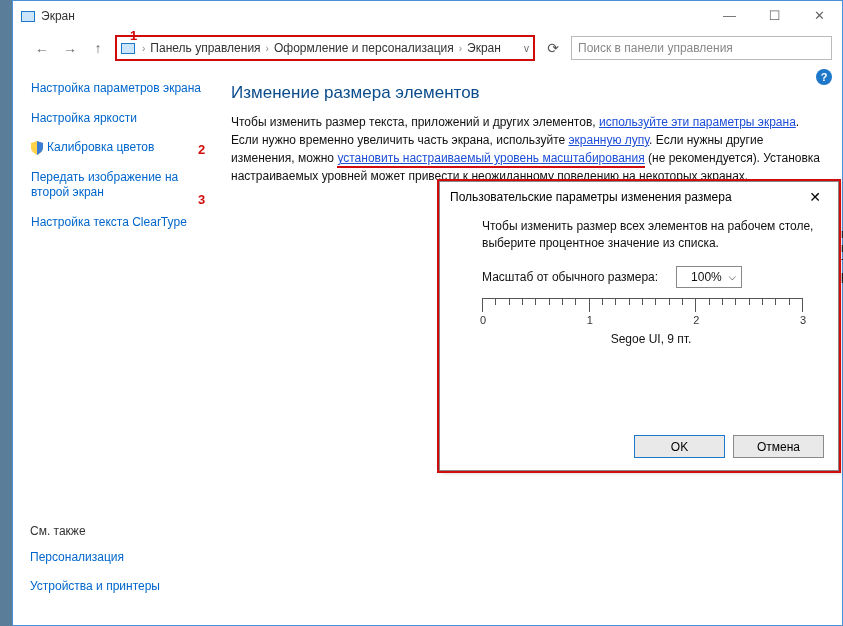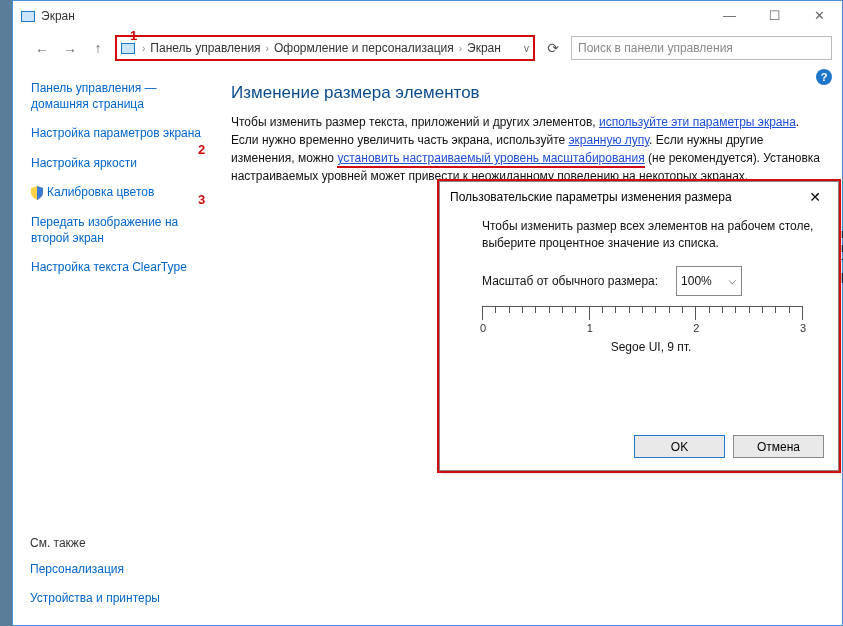--- a/index.html
+++ b/index.html
@@ -229,25 +229,25 @@
     font-size: 12px;
     color: #111;
     margin-left: 24px;
   }
   .dlg-p { margin-bottom: 14px; line-height: 1.4; }
   .scale-row {
     display: flex; align-items: center; gap: 18px;
     margin-bottom: 10px;
   }
   .scale-select {
-    width: 66px; height: 30px;
+    width: 66px; height: 22px;
     border: 1px solid #888;
     font-size: 12px;
     display: flex; align-items: center;
-    padding: 0 4px;
+    padding: 0 14px;
     position: relative;
   }
   .scale-select::after{
     content:"⌵";
     position:absolute;
     right:5px;
     font-size:10px;
     color:#444;
   }
   .ruler {
@@ -319,38 +319,37 @@
     <div class="searchbox">
       <span>Поиск в панели управления</span>
     </div>
   </div>
 
   <div class="help-icon">?</div>
 
   <div class="body-area">
 
     <div class="sidebar">
-      <span class="side-link">Панель управления — домашняя страница</span>
       <span class="side-link">Настройка параметров экрана</span>
       <span class="side-link">Настройка яркости</span>
       <span class="side-link">
         <span class="shield-icon">
           <svg viewBox="0 0 12 14">
               <path d="M6 0 L12 2 V7 C12 11 6 14 6 14 C6 14 0 11 0 7 V2 Z" fill="#ffd24a"></path>
               <path d="M6 0 L12 2 V7 C12 11 6 14 6 14 Z" fill="#3a7bd5"></path>
             </svg>
         </span><span>Калибровка цветов</span>
       </span>
       <span class="side-link">Передать изображение на второй экран</span>
       <span class="side-link">Настройка текста ClearType</span>
 
       <div class="side-footer">
         <span class="side-plain">См. также</span>
         <span class="side-link">Персонализация</span>
-        <span class="side-link" style="margin-bottom:0">Устройства и принтеры</span>
+        <span class="side-link" style="margin-bottom:12px">Устройства и принтеры</span>
       </div>
     </div>
 
     <div class="main">
       <div class="heading">Изменение размера элементов</div>
 
       <div class="bodytext">
         <span>Чтобы изменить размер текста, приложений и других элементов, </span><a>используйте эти параметры экрана</a><span>. Если нужно временно увеличить часть экрана, используйте </span><a>экранную лупу</a><span>. Если нужны другие изменения, можно </span><a class="red-underline">установить настраиваемый уровень масштабирования</a><span> (не рекомендуется). Установка настраиваемых уровней может привести к неожиданному поведению на некоторых экранах.</span>
       </div>
 

